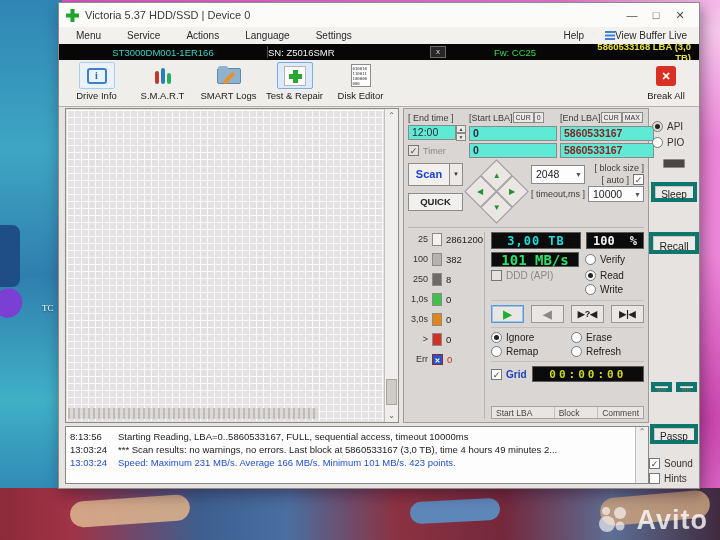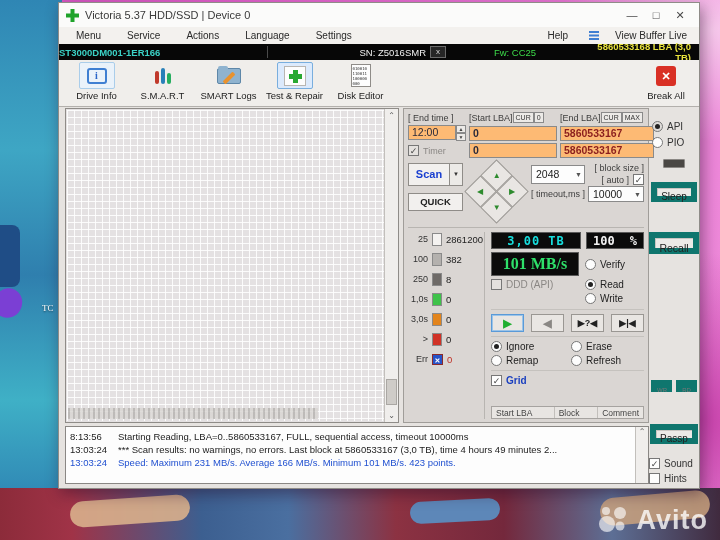--- a/index.html
+++ b/index.html
@@ -35,26 +35,26 @@
     display:flex; flex-direction:column; }
 
   .titlebar { height:24px; background:#fbfbfa; display:flex; align-items:center; gap:6px; padding:0 7px; flex:0 0 auto; }
   .title-text { font-size:11px; color:#3a3a3a; }
   .win-controls { margin-left:auto; display:flex; }
   .win-btn { width:24px; text-align:center; font-size:11px; color:#4a4a4a; line-height:22px; cursor:default; }
 
   .menubar { height:17px; background:#f3f1ee; display:flex; align-items:center; font-size:10px; color:#2a2a2a; padding:0 4px; flex:0 0 auto; }
   .menu-item { padding:0 13px; line-height:17px; }
   .menu-spacer { flex:1; }
-  .view-buffer { display:flex; align-items:center; gap:16px; padding:0 8px; color:#2a2a2a; }
+  .view-buffer { display:flex; align-items:center; gap:0; padding:0 8px; color:#2a2a2a; }
 
   .devicebar { height:16px; background:#070707; display:flex; align-items:center; font-size:9.5px; flex:0 0 auto; }
-  .dev-model { width:208px; text-align:left; color:#3bd2c6; font-weight:bold; }
+  .dev-model { width:208px; text-align:center; color:#3bd2c6; font-weight:normal; }
   .dev-sep { width:1px; height:12px; background:#4a4a4a; }
-  .dev-serial { width:158px; text-align:right; color:#f0f0f0; }
+  .dev-serial { width:158px; text-align:left; color:#f0f0f0; }
   .dev-close { width:16px; height:12px; margin:0 4px; border:1px solid #6a6a6a; background:#262626; color:#d8d8d8;
     font-size:8px; line-height:10px; text-align:center; }
   .dev-fw { width:130px; text-align:center; color:#3ddb4a; }
   .dev-cap { flex:1; text-align:right; padding-right:8px; color:#e8e23c; font-weight:bold; }
 
   
   .toolbar { height:47px; background:#f0eeeb; border-bottom:1px solid #b3b0ac; display:flex; align-items:flex-start;
     padding:2px 4px 0 6px; gap:3px; flex:0 0 auto; }
   .tool-btn { width:63px; text-align:center; font-size:9.5px; color:#222; }
   .ticon { width:36px; height:27px; margin:0 auto 1px auto; display:flex; align-items:center; justify-content:center;
@@ -96,21 +96,21 @@
   .vscroll { position:absolute; right:0; top:0; bottom:0; width:14px; background:#f0eeec; border-left:1px solid #c2bfbb;
     display:flex; flex-direction:column; font-size:8px; color:#555; }
   .vscroll .arrow { height:13px; text-align:center; line-height:13px; }
   .vscroll .track { flex:1; position:relative; }
   .vscroll .thumb { position:absolute; left:1px; right:1px; bottom:4px; height:26px; background:#cfccc8; border:1px solid #aaa7a3; }
 
   
   .panel { width:246px; margin:1px 0 0 4px; background:#dad6d3; border:1px solid #a09d99; padding:3px 4px;
     display:flex; flex-direction:column; font-size:9px; color:#333; }
   .plabel { color:#3c3c3c; white-space:nowrap; }
-  .inputbox { background:#fdba74; border:1px solid #8a8a8a; height:15px; line-height:13px; padding:0 3px;
+  .inputbox { background:#5eead4; border:1px solid #8a8a8a; height:15px; line-height:13px; padding:0 3px;
     font-size:10.5px; font-weight:bold; overflow:hidden; }
   .maroon { color:#8b1e1e; }
   .dark { color:#2a2a3a; }
   .minibtn { border:1px solid #8a8a8a; background:#eceae7; font-size:7px; line-height:9px; padding:0 2px; color:#333; }
 
   .sec-lba { display:grid; grid-template-columns:58px 88px 94px; column-gap:3px; row-gap:2px; align-items:center; }
   .lba-head { display:flex; align-items:center; gap:0; }
   .spinner { display:flex; }
   .spinner .inputbox { flex:1; font-weight:normal; }
   .spin-arrows { width:10px; display:flex; flex-direction:column; }
@@ -156,21 +156,21 @@
     font-weight:bold; border:1px solid #8a2a2a; flex:0 0 auto; }
   .red-txt { color:#c03026; }
 
   .ctrl-col { flex:1; border-left:1px solid #b8b5b1; padding-left:6px; display:flex; flex-direction:column; gap:3px; min-width:0; }
   .lcd { background:#0b0b0b; border:1px solid #5a5a5a; font-family:"DejaVu Sans Mono",monospace; font-weight:bold;
     display:flex; align-items:center; justify-content:center; }
   .lcd-row1 { display:flex; gap:5px; }
   .lcd-cap { flex:1; height:17px; color:#17dede; font-size:12px; letter-spacing:1px; }
   .lcd-pct { width:58px; height:17px; color:#f2f2f2; font-size:12px; justify-content:space-between; padding:0 6px; }
   .mode-grid { display:grid; grid-template-columns:88px 1fr; column-gap:6px; row-gap:3px; align-items:center; }
-  .lcd-speed { height:24px; color:#2ee06a; font-size:16px;font-family:Liberation Serif, serif; }
+  .lcd-speed { height:15px; color:#2ee06a; font-size:14px; }
   .mode-radio { display:flex; align-items:center; gap:4px; font-size:10px; color:#222; }
   .ddd { font-size:10px; color:#8a8784; }
   .play-row { display:flex; gap:7px; justify-content:center; border-top:1px solid #c5c2be; border-bottom:1px solid #c5c2be;
     padding:4px 0; margin-top:2px; }
   .pbtn { width:33px; height:18px; background:#e9e6e3; border:1px solid #9a9793; font-size:9px; text-align:center;
     line-height:16px; color:#222; font-weight:bold; }
   .pbtn.play { border:1px solid #5a9ad8; box-shadow:0 0 0 1px #9cc4e8 inset; color:#1fae30; font-size:11px; }
   .pbtn.prev { color:#8a8784; font-size:11px; }
   .action-radios { display:grid; grid-template-columns:76px 1fr; row-gap:3px; column-gap:4px; margin-top:1px; }
   .grid-row { display:flex; align-items:center; gap:5px; border-top:1px solid #c5c2be; padding-top:4px; margin-top:1px; }
@@ -186,21 +186,21 @@
   .log-line { display:flex; line-height:13px; white-space:nowrap; overflow:hidden; }
   .log-time { width:48px; flex:0 0 auto; }
   .log-line.blue { color:#2050d0; }
   .log-scroll { position:absolute; right:0; top:0; bottom:0; width:13px; background:#f0eeec; border-left:1px solid #c2bfbb;
     font-size:8px; color:#555; text-align:center; }
 
   
   .sidebar { flex:1; display:flex; flex-direction:column; align-items:center; padding-top:14px; font-size:10px; color:#333; }
   .sb-radio { display:flex; align-items:center; gap:4px; width:44px; margin-bottom:5px; }
   .led { width:22px; height:9px; background:#4a4744; border:1px solid #8a8784; border-radius:1px; margin:6px 0 14px 0; }
-  .sb-btn { background:#eceae7; border:6px solid #0f766e; box-shadow:1px 1px 0 #c8c5c1 inset; text-align:center; color:#222; }
+  .sb-btn { background:#eceae7; border:4px solid #0f766e; box-shadow:1px 1px 0 #c8c5c1 inset; text-align:center; color:#222; }
   .sleep-btn { width:46px; height:20px; line-height:18px; }
   .recall-btn { width:50px; height:22px; line-height:20px; margin-top:30px; font-size:10.5px; }
   .sb-spacer { flex:1; }
   .tiny-row { display:flex; gap:4px; margin-bottom:32px; }
   .tiny-btn { width:21px; height:10px; font-size:6px; line-height:8px; color:#777; }
   .passp-btn { width:48px; height:20px; line-height:18px; margin-bottom:14px; }
   .sb-check { display:flex; align-items:center; gap:4px; width:50px; margin-bottom:4px; }
 </style>
 </head>
 <body>
@@ -486,20 +486,21 @@
                 <span class="mode-radio">
                   <span class="radio"></span>
                   <span>Refresh</span>
                 </span>
               </div>
               <div class="grid-row">
                 <span class="checkline">
                   <span class="cb checked"></span>
                   <span class="grid-label">Grid</span>
                 </span>
+                <div class="lcd lcd-timer">00:00:00</div>
               </div>
               <div class="defect-header">
                 <div class="dh-lba">Start LBA</div>
                 <div class="dh-block">Block</div>
                 <div class="dh-comment">Comment</div>
               </div>
             </div>
           </div>
         </div>
       </div>

